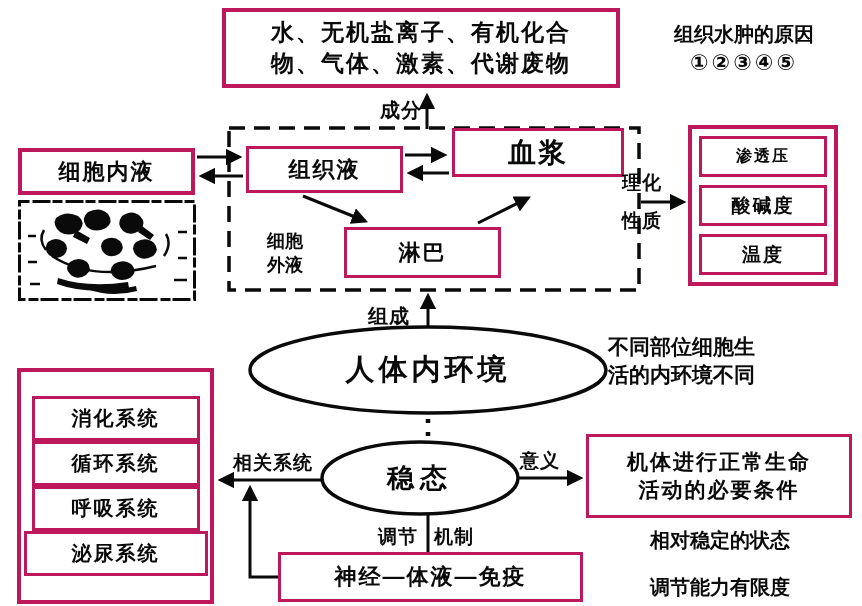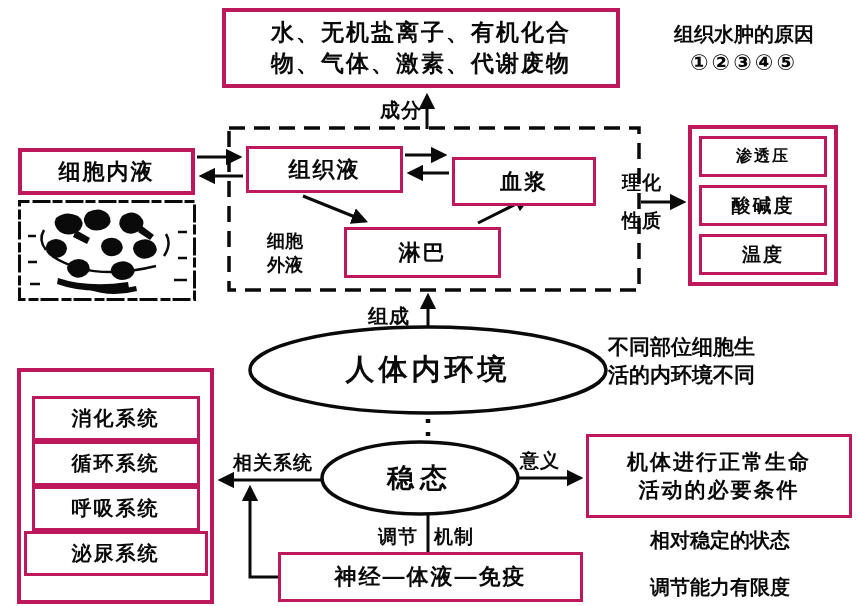--- a/index.html
+++ b/index.html
@@ -117,21 +117,21 @@
           <path d="M156,80 h13"></path>
         <path d="M12,84 h10"></path>
       </g>
     </svg>
   </div>
 
   <div class="box" style="left:246px;top:146px;width:157px;height:47px;font-size:22px;">
     <span>组织液</span>
   </div>
 
-  <div class="box" style="left:452px;top:157px;width:144px;height:49px;font-size:22px;">
+  <div class="box" style="left:452px;top:128px;width:172px;height:49px;font-size:28px;">
     <span>血浆</span>
   </div>
 
   <div class="center-txt two-line" style="left:252px;top:227px;width:66px;height:52px;font-size:18px;flex-direction:column;">
     <div>细胞</div>
     <div>外液</div>
   </div>
 
   <div class="box" style="left:344px;top:227px;width:157px;height:51px;font-size:22px;">
     <span>淋巴</span>

